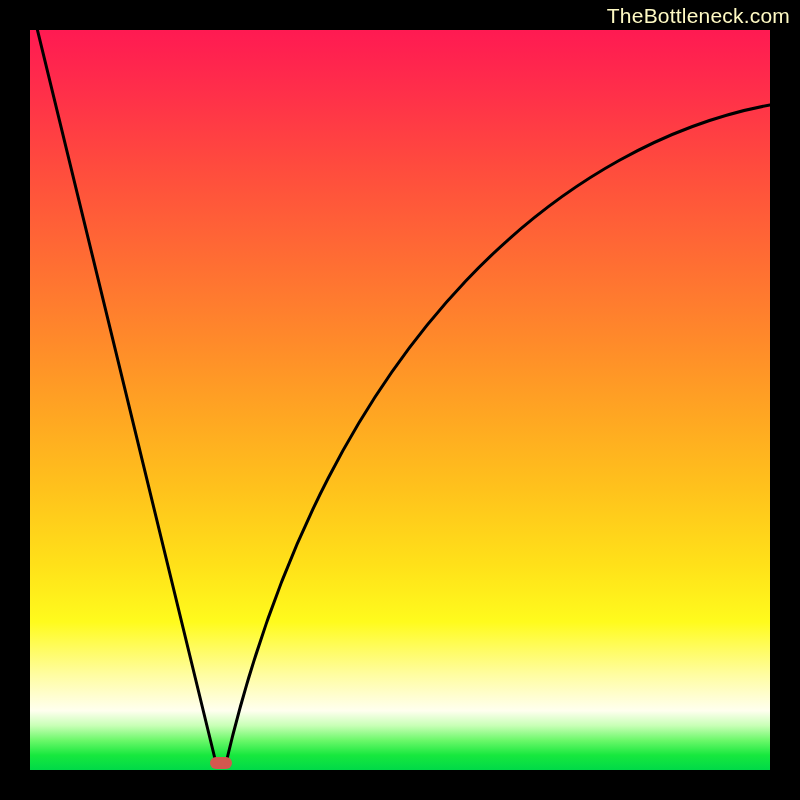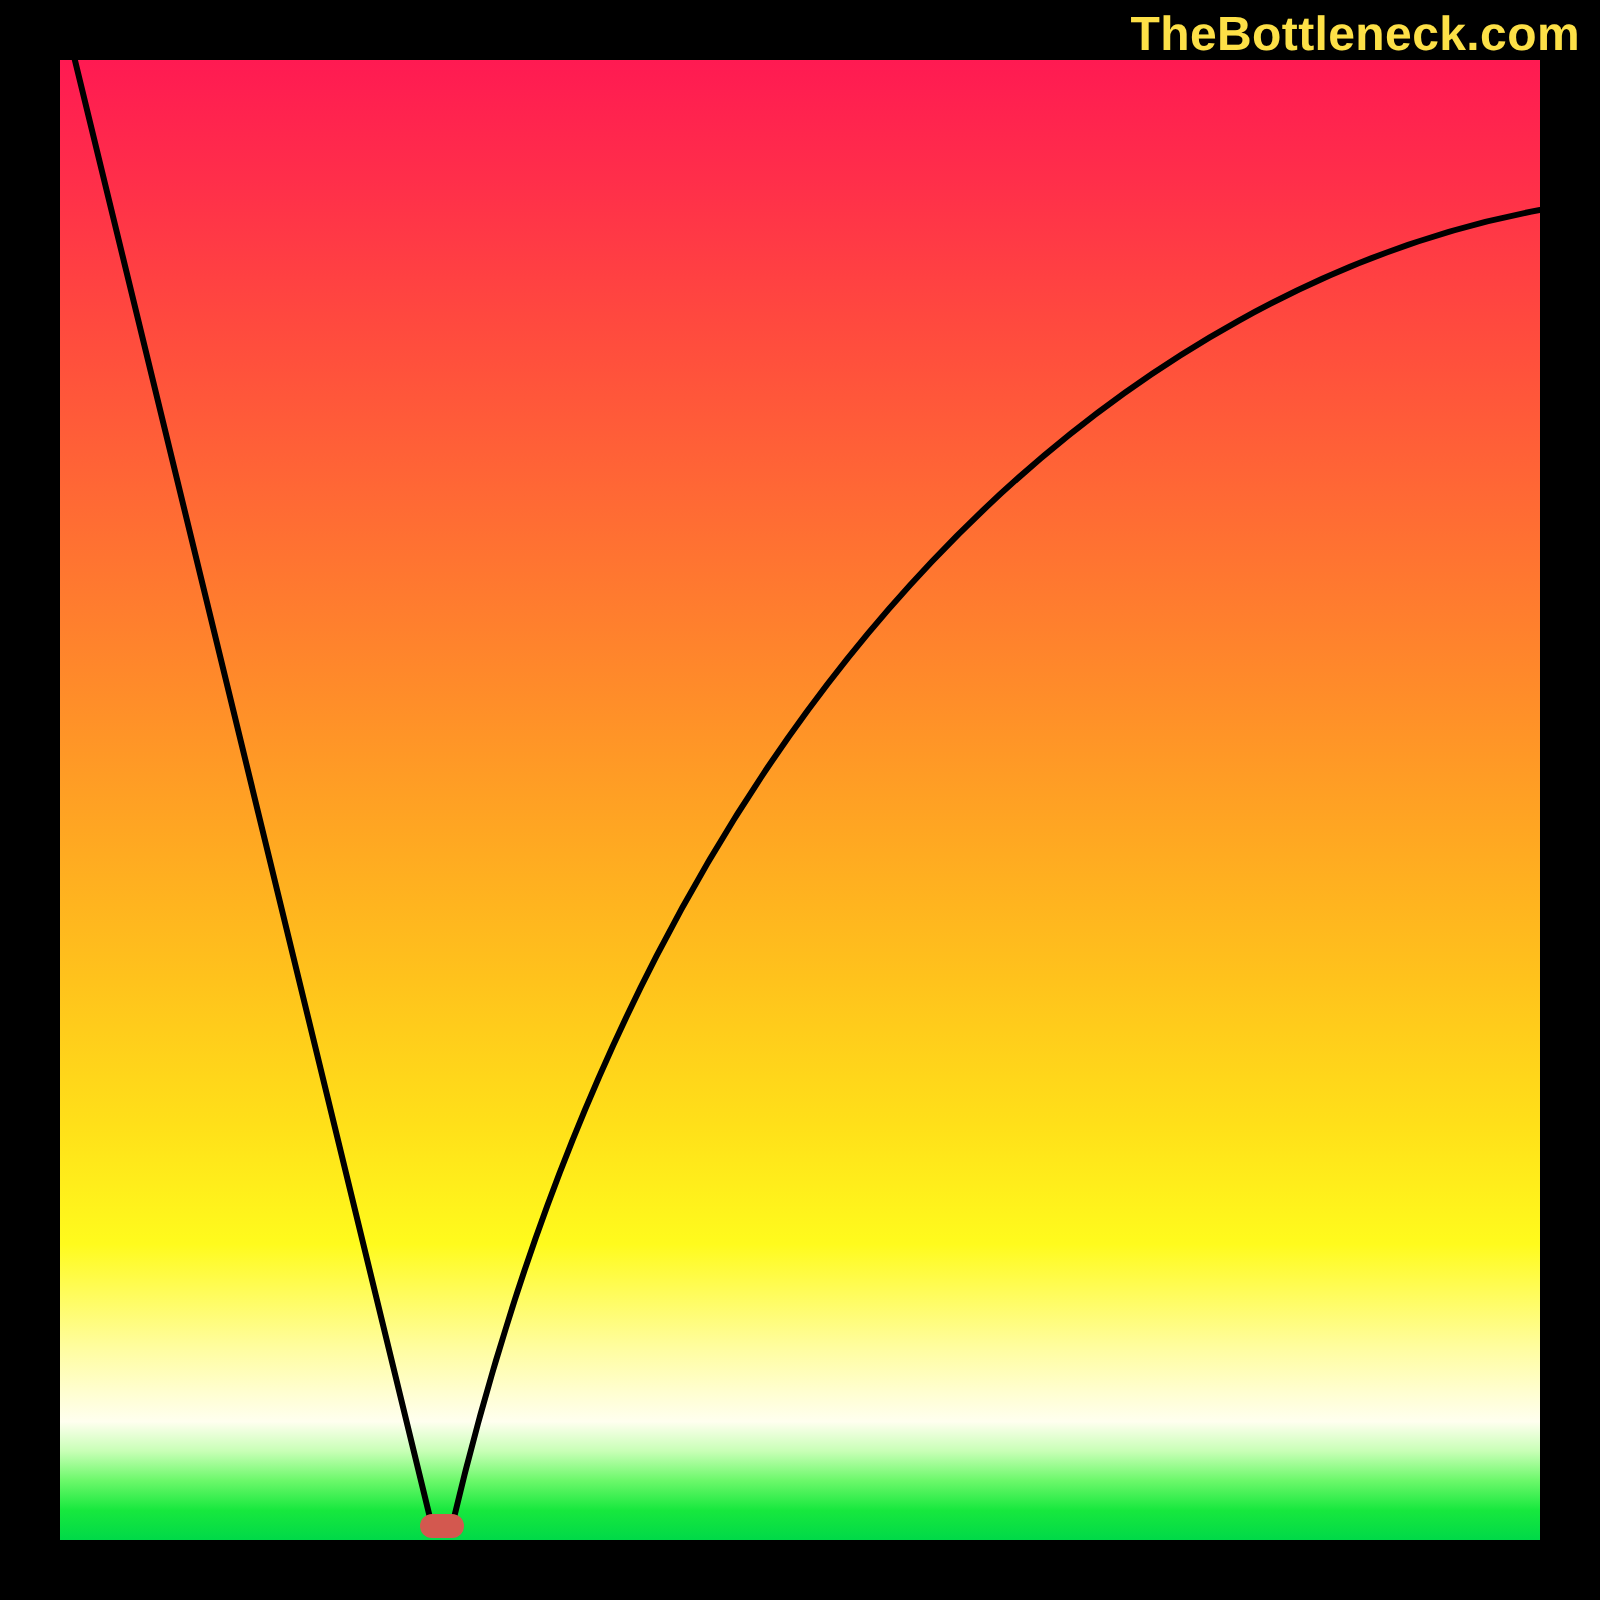--- a/index.html
+++ b/index.html
@@ -57,23 +57,23 @@
     position: absolute;
     width: 22px;
     height: 12px;
     border-radius: 6px;
     transform: translate(-50%, -50%);
   }
   .watermark {
     position: absolute;
     top: 4px;
     right: 10px;
-    color: #fde047;
-    font-size: 24px;
-    font-weight: 700;
+    color: #fef9c3;
+    font-size: 21px;
+    font-weight: 400;
     letter-spacing: 0.2px;
   }
 </style>
 </head>
 <body>
 
 <div class="frame">
   <div class="plot">
     <svg class="curves" viewBox="0 0 740 740" preserveAspectRatio="none">
       <path fill="none" stroke="#000" stroke-width="3" stroke-linecap="round" d="M 5 -10 L 186 733"></path>

